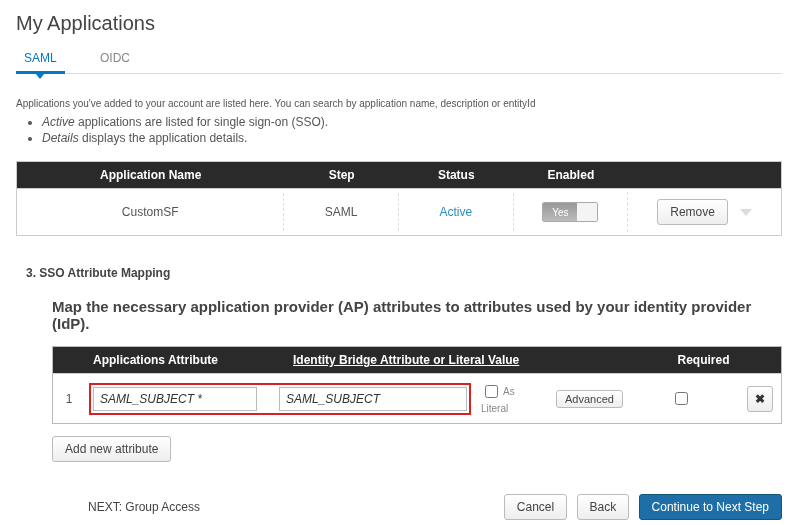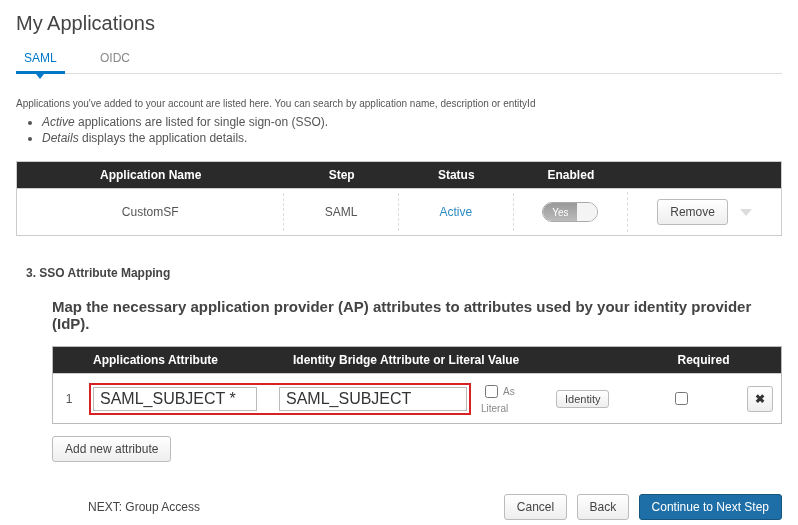--- a/index.html
+++ b/index.html
@@ -100,21 +100,21 @@
     min-height: 38px;
     display: flex;
     align-items: center;
     justify-content: center;
   }
   .app-table-row > div:last-child { border-right: none; }
   .status-active { color: #2e8bc0; }
   .toggle {
     display: inline-flex;
     border: 1px solid #aaa;
-    border-radius: 10px;
+    border-radius: 2px;
     overflow: hidden;
     height: 20px;
     width: 56px;
   }
   .toggle .yes {
     background: linear-gradient(#999,#bbb);
     color: #fff;
     font-size: 10px;
     flex: 1;
     display: flex;
@@ -166,21 +166,21 @@
     background: #2a2a2a;
     color: #fff;
     display: flex;
     font-weight: bold;
     font-size: 12px;
     align-items: center;
   }
   .attr-header > div { padding: 6px 8px; }
   .ac-idx { width: 32px; text-align: center; }
   .ac-app { width: 200px; }
-  .ac-val { width: 270px; }
+  .ac-val { width: 270px; text-decoration: underline; }
   .ac-lit { width: 75px; }
   .ac-adv { width: 70px; }
   .ac-req { width: 75px; text-align:center;}
   .ac-del { width: 40px; }
   .attr-row {
     display: flex;
     align-items: center;
     background: #fff;
     border-top: 1px solid #ccc;
     padding: 6px 0;
@@ -188,22 +188,23 @@
   .attr-row > div { padding: 2px 6px; }
   .red-group {
     border: 2px solid #d62222;
     display: flex;
     padding: 2px;
   }
   .red-group input {
     border: 1px solid #bbb;
     padding: 4px 6px;
     height: 24px;
-    font-size: 16px;
+    font-size: 12px;
     color: #333;
+    font-style: italic;
   }
   .red-group .i-app { width: 164px; margin-right: 22px;}
   .red-group .i-val { width: 188px; }
   .chk { vertical-align: middle; }
   .lit-label { font-size: 10px; color: #888; margin-left:2px;}
   .icon-x {
     border: 1px solid #bbb;
     border-radius: 3px;
     width: 26px; height: 26px;
     display: flex; align-items:center; justify-content:center;
@@ -294,21 +295,21 @@
         <div style="padding:0 4px;">
           <span class="red-group">
             <input class="i-app" value="SAML_SUBJECT *" style="">
             <input class="i-val" value="SAML_SUBJECT" style="">
           </span>
         </div>
         <div class="ac-lit">
           <input type="checkbox" class="chk" style=""><span class="lit-label">As Literal</span>
         </div>
         <div class="ac-adv">
-          <span class="btn btn-sm">Identity</span>
+          <span class="btn btn-sm">Advanced</span>
         </div>
         <div class="ac-req" style="flex:1; text-align:center;">
           <input type="checkbox" class="chk" style="">
         </div>
         <div class="ac-del">
           <span class="icon-x">
             <span>✖</span>
           </span>
         </div>
       </div>

